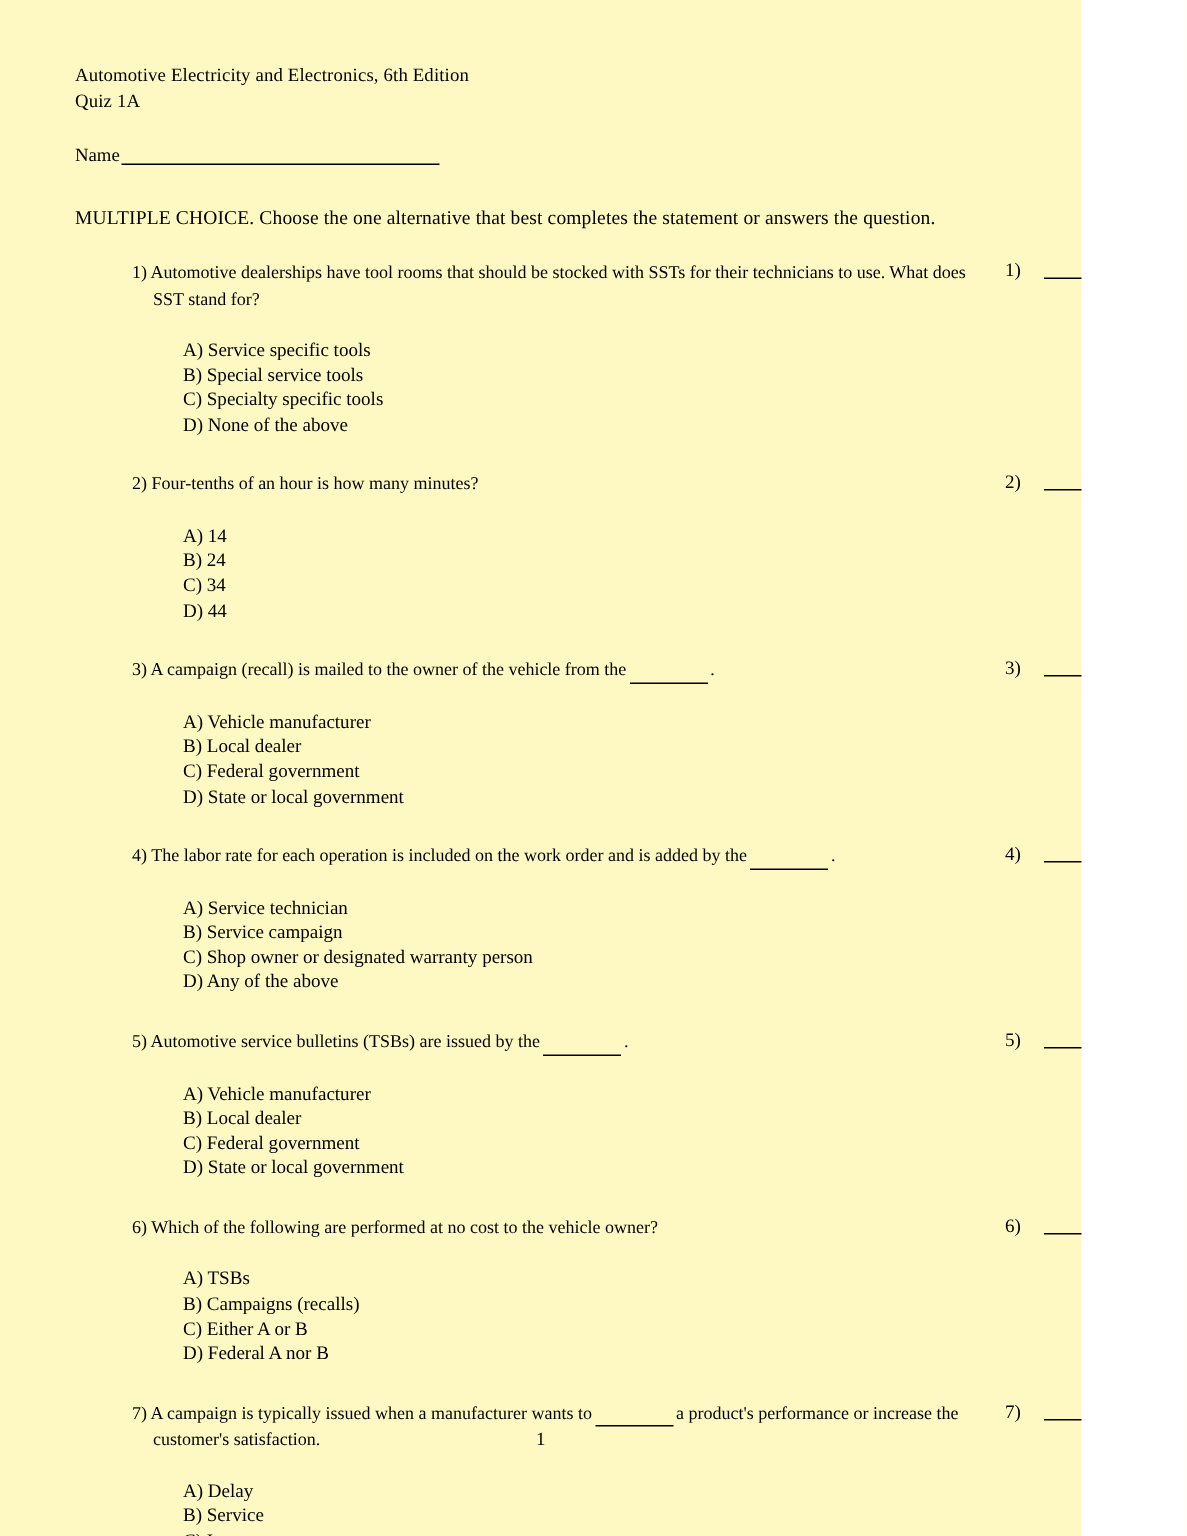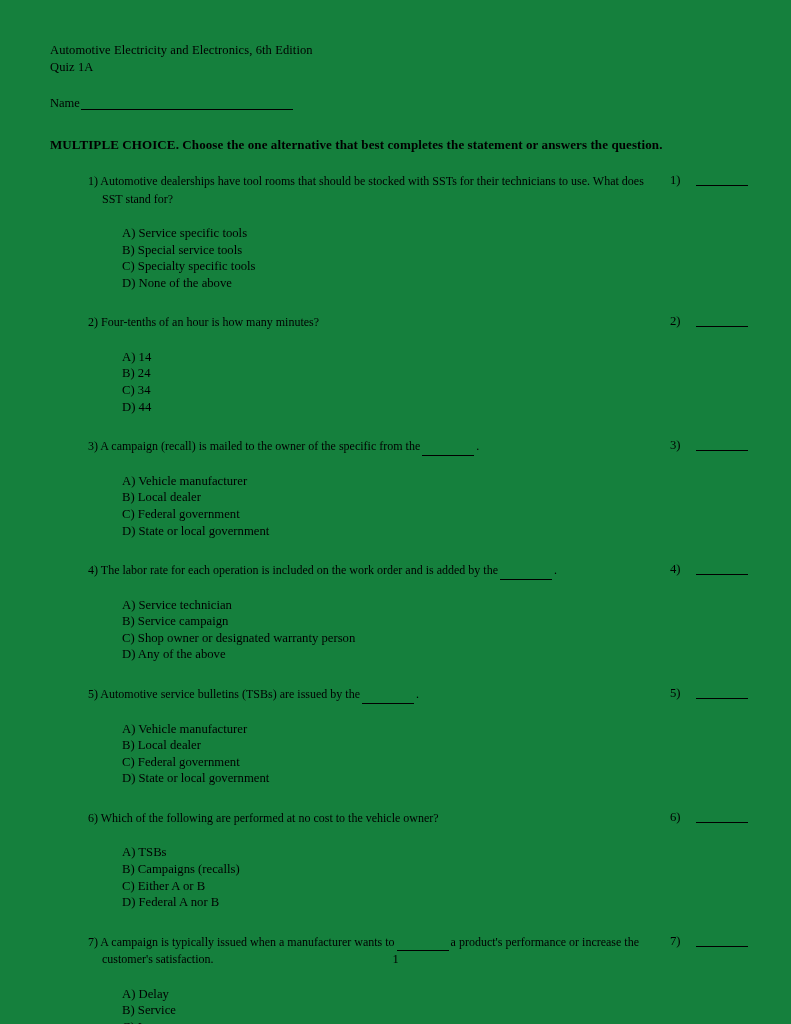--- a/index.html
+++ b/index.html
@@ -6,23 +6,23 @@
     margin: 0;
     padding: 0;
     background: #ffffff;
   }
   body {
     font-family: "Liberation Serif", serif;
     color: #000000;
   }
   .page {
     position: relative;
-    width: 791px;
+    width: 721px;
     height: 1024px;
-    background: #15803d;
+    background: #fef9c3;
     box-sizing: border-box;
     overflow: hidden;
   }
   .sheet {
     position: absolute;
     left: 50px;
     top: 42px;
     width: 700px;
   }
   .doc-header {
@@ -45,21 +45,21 @@
   .name-rule {
     display: inline-block;
     width: 212px;
     border-bottom: 1px solid #000;
     height: 12px;
     margin-left: 1px;
   }
   .instructions {
     margin-top: 26px;
     font-size: 13px;
-    font-weight: bold;
+    font-weight: normal;
     letter-spacing: 0.1px;
     white-space: nowrap;
   }
   .questions {
     margin-top: 20px;
   }
   .question {
     position: relative;
     margin-bottom: 23px;
   }
@@ -174,21 +174,21 @@
         <div class="answer-slot">
           <span class="answer-num">2)</span>
           <span class="answer-rule"></span>
         </div>
       </div>
 
       <div class="question">
         <div class="q-body">
           <div class="q-stem">
             <span>3)</span>
-            <span>A campaign (recall) is mailed to the owner of the specific from the</span><span class="blank"></span><span>.</span>
+            <span>A campaign (recall) is mailed to the owner of the vehicle from the</span><span class="blank"></span><span>.</span>
           </div>
           <div class="choices">
             <div class="choice">A) Vehicle manufacturer</div>
             <div class="choice">B) Local dealer</div>
             <div class="choice">C) Federal government</div>
             <div class="choice">D) State or local government</div>
           </div>
         </div>
         <div class="answer-slot">
           <span class="answer-num">3)</span>

